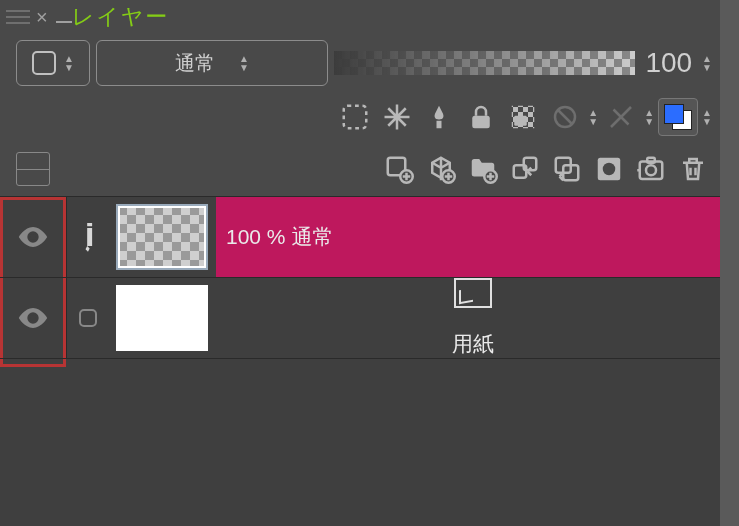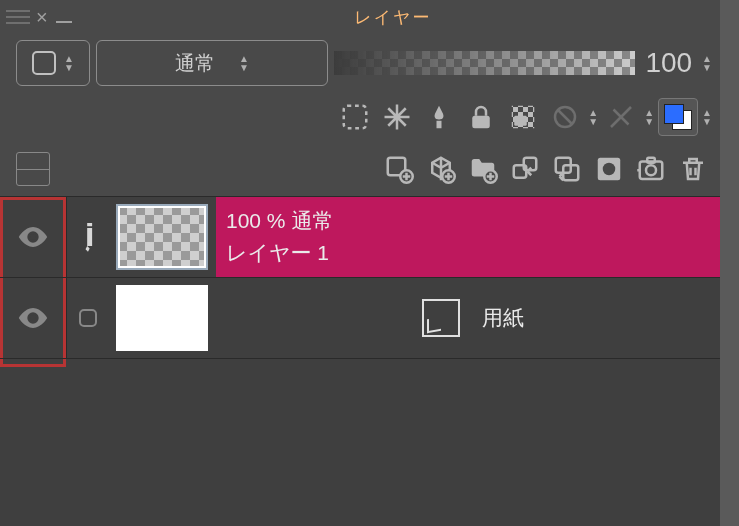--- a/index.html
+++ b/index.html
@@ -4,21 +4,21 @@
 <style>
   * { margin:0; padding:0; box-sizing:border-box; }
   body { width:739px; height:526px; background:#494949; font-family:"Hiragino Sans","Yu Gothic",sans-serif; color:#cccccc; overflow:hidden; }
   .panel { width:720px; height:526px; background:#494949; display:flex; flex-direction:column; }
   
   .titlebar { height:34px; display:flex; align-items:center; padding:0 6px; }
   .handle { width:24px; height:24px; display:flex; flex-direction:column; justify-content:center; gap:4px; margin-right:6px; cursor:pointer;}
   .handle div { height:2px; background:#6f6f6f; }
   .close-x { font-size:20px; color:#a0a0a0; margin-right:8px; cursor:pointer;}
   .minim { width:16px; height:2px; background:#a0a0a0; margin-top:10px; cursor:pointer;}
-  .title { flex:1; text-align:center; font-size:17px; color:#fdba74; letter-spacing:2px; }
+  .title { flex:1; font-size:22px; color:#84cc16; letter-spacing:2px; }
   
   .row1 { height:58px; display:flex; align-items:center; gap:6px; padding:4px 8px 4px 16px; }
   .square-btn { width:74px; height:46px; border:1px solid #8c8c8c; border-radius:6px; display:flex; align-items:center; justify-content:center; gap:8px; cursor:pointer; }
   .square-btn .sq { width:24px; height:24px; border:2px solid #c0c0c0; border-radius:5px; }
   .stepper { display:flex; flex-direction:column; color:#b0b0b0; font-size:10px; line-height:9px; cursor:pointer;}
   .blend { flex:0 0 232px; height:46px; border:1px solid #8c8c8c; border-radius:6px; display:flex; align-items:center; justify-content:center; gap:24px; font-size:20px; color:#d0d0d0; cursor:pointer;}
   .opacity-bar { flex:1; height:24px; position:relative; background:
       linear-gradient(90deg, rgba(60,60,60,1) 0%, rgba(60,60,60,0) 100%),
       repeating-conic-gradient(#ccc 0 25%, #888 0 50%) 0 0/16px 16px;
       cursor:pointer;}
@@ -42,21 +42,21 @@
   .layer-row { display:flex; align-items:center; border-bottom:1px solid #2a2a2a; position:relative; }
   .layer-row.sel .info { background:#be185d; }
   .vis-col { width:66px; height:80px; display:flex; align-items:center; justify-content:center; }
   .eye { color:#888; }
   .edit-col { width:42px; height:80px; display:flex; align-items:center; justify-content:center; border-left:1px solid #2a2a2a; }
   .thumb-col { width:108px; height:80px; display:flex; align-items:center; justify-content:center; }
   .thumb { width:92px; height:66px; border:2px solid #fff; }
   .thumb.checker { background:repeating-conic-gradient(#cfcfcf 0 25%, #9a9a9a 0 50%) 0 0/18px 18px; border:2px solid #9ab; box-shadow:0 0 0 2px #fff inset;}
   .thumb.white { background:#fff; }
   .info { flex:1; height:80px; display:flex; flex-direction:column; justify-content:center; padding-left:10px; font-size:21px; color:#eaeaea; gap:4px; }
-  .paper-row .info { flex-direction:row; align-items:center; gap:22px; }
+  .paper-row .info { flex-direction:column; align-items:center; gap:22px; }
   .paper-icon { width:38px; height:38px; border:2px solid #e0e0e0; position:relative; display:flex;}
   .paper-icon::after { content:""; position:absolute; bottom:3px; left:3px; width:12px; height:12px; border-left:2px solid #e0e0e0; border-bottom:2px solid #e0e0e0; transform:skew(0deg,-10deg); }
   .highlight-box { position:absolute; left:0; top:0; width:66px; height:170px; border:3px solid #b73434; pointer-events:none; }
   .pencil { transform:rotate(-45deg); }
   .scroll-edge { position:absolute; right:0; top:0; bottom:0; width:19px; background:#5a5a5a; }
 </style>
 </head>
 <body>
 
 <div class="panel">
@@ -221,21 +221,20 @@
             <path d="M3 21l3-1 0-3-3 1zM6 17L17 6l3 3L9 20zM18 5l2-2 3 3-2 2z"></path>
           </svg>
       </div>
       <div class="thumb-col">
         <div class="thumb checker"></div>
       </div>
       <div class="info">
         <div>
           <span>100 %</span>&nbsp;<span>通常</span>
         </div>
-        <div>レイヤー 1</div>
       </div>
     </div>
 
     <div class="layer-row paper-row">
       <div class="vis-col">
         <svg class="eye" width="34" height="34" viewBox="0 0 24 24" fill="currentColor">
             <path d="M12 5C6 5 2 12 2 12s4 7 10 7 10-7 10-7-4-7-10-7zm0 11a4 4 0 110-8 4 4 0 010 8z"></path>
             <circle cx="12" cy="12" r="2" fill="#3f3f3f"></circle>
           </svg>
       </div>

